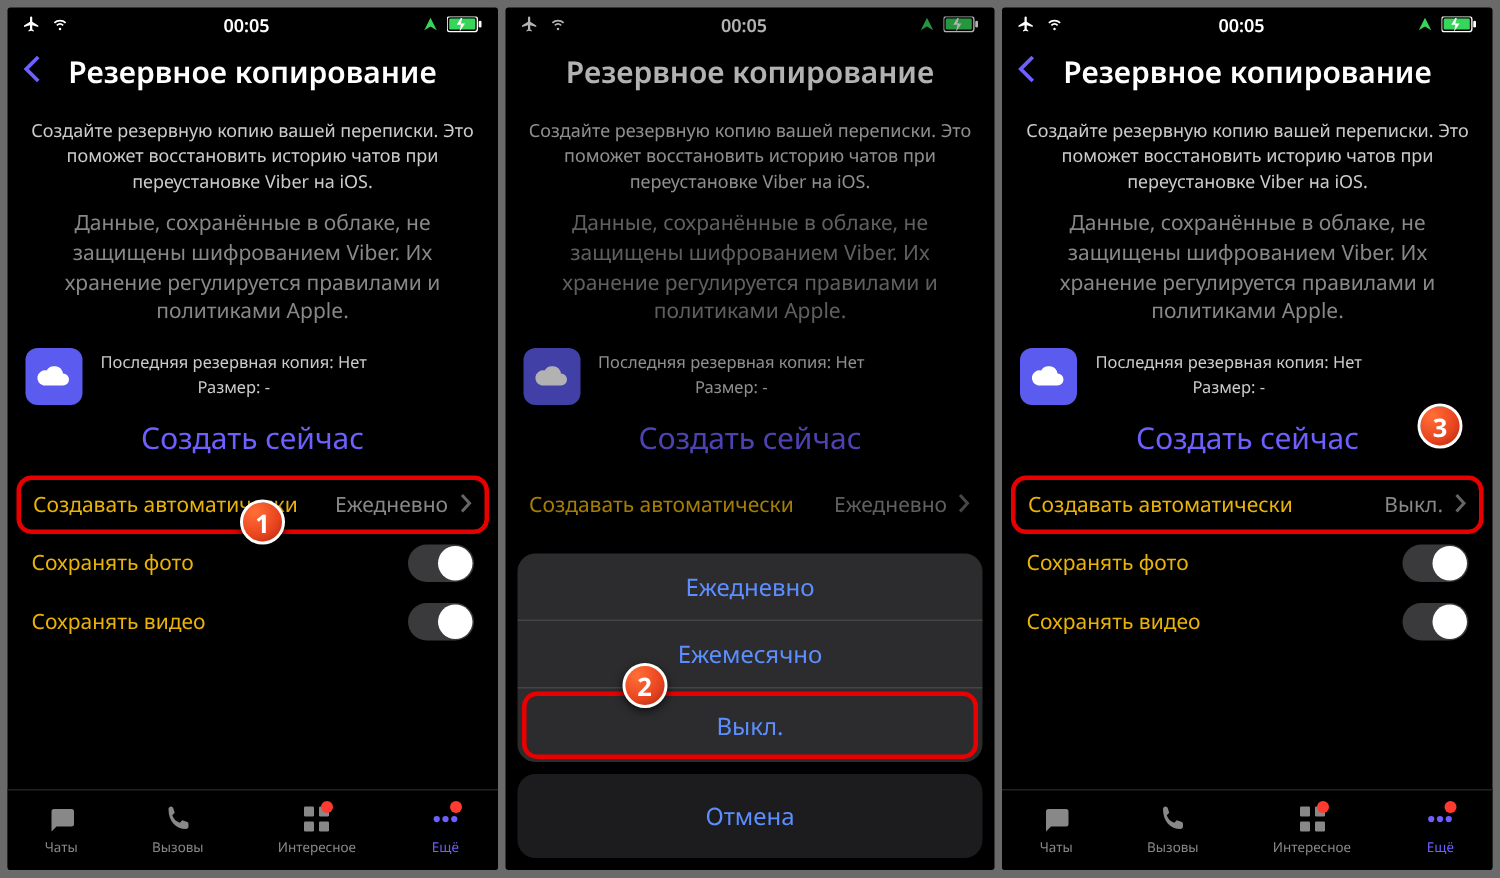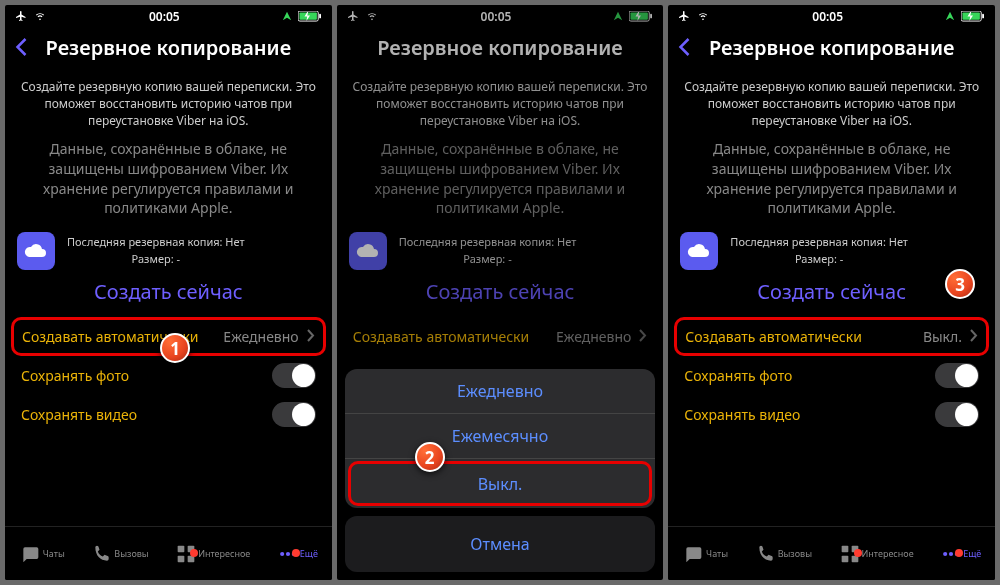--- a/index.html
+++ b/index.html
@@ -131,21 +131,21 @@
       right: 0;
       height: 54px;
       background: #000;
       display: flex;
       justify-content: space-around;
       align-items: center;
       border-top: 1px solid #222;
     }
     .tab {
       display: flex;
-      flex-direction: row;
+      flex-direction: column;
       align-items: center;
       gap: 2px;
       color: #888;
       font-size: 9px;
     }
     .tab.active { color: #6e5fff; }
     .tab .dot {
       position: absolute;
       width: 8px;
       height: 8px;

